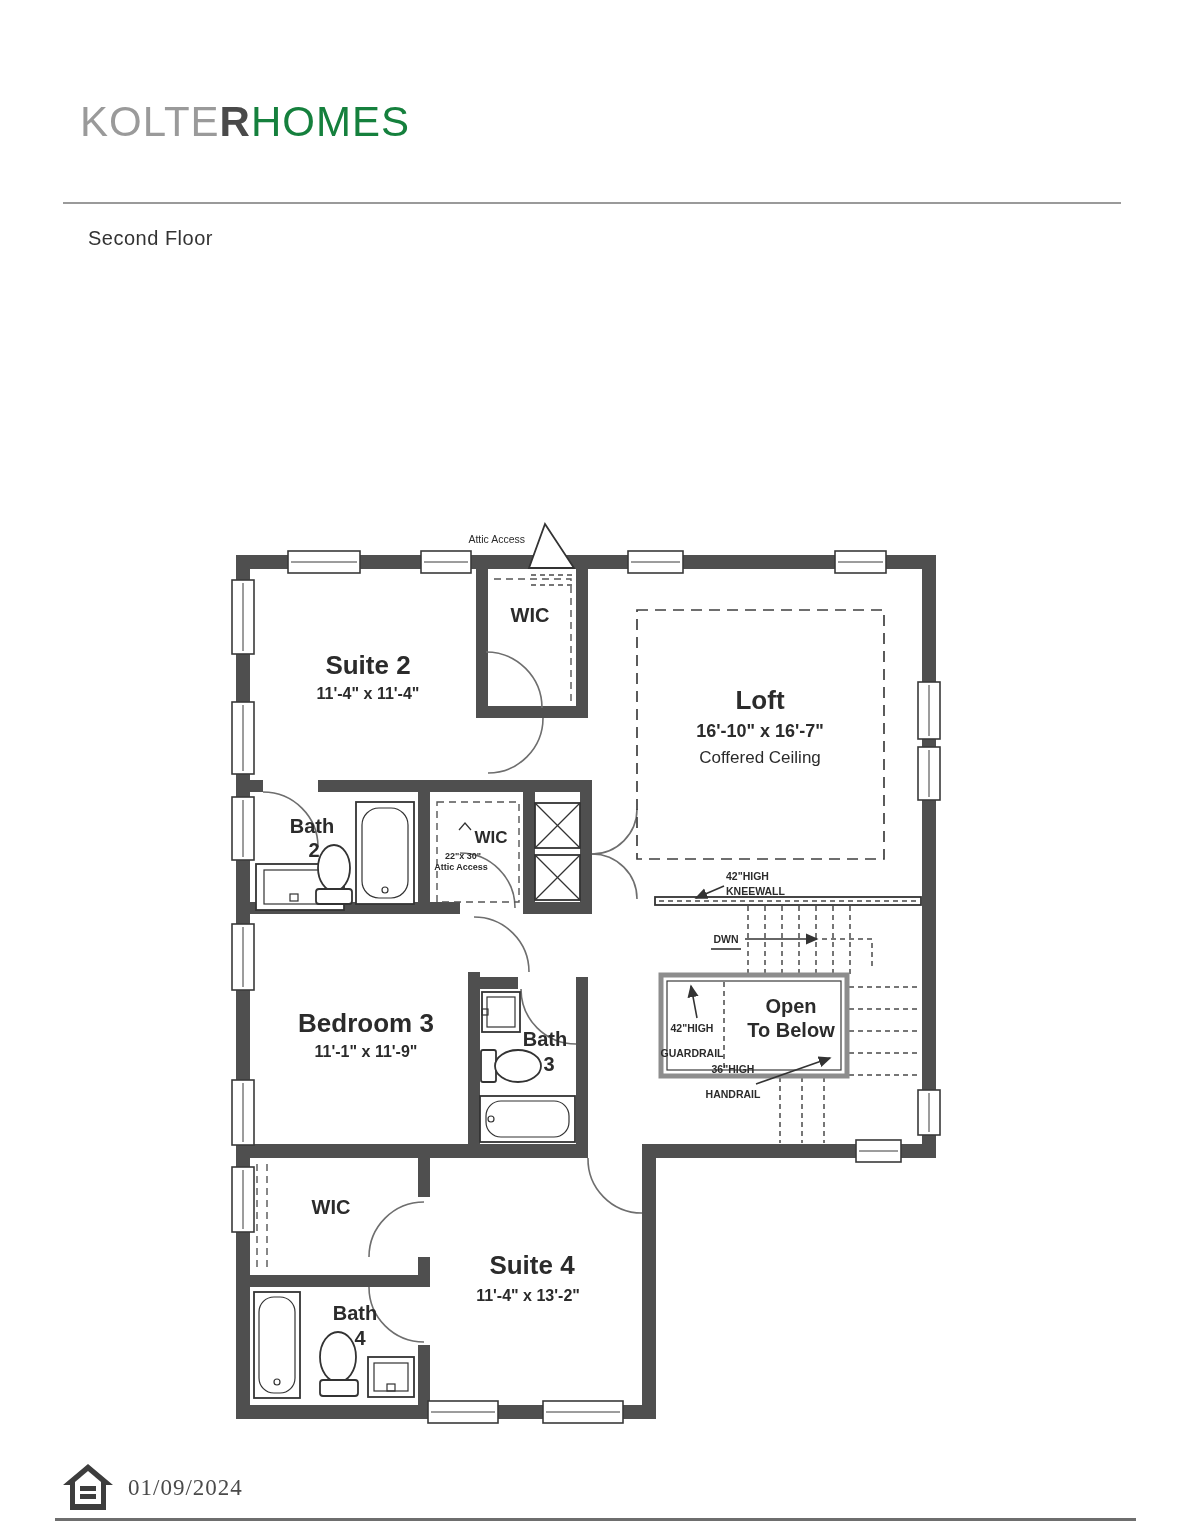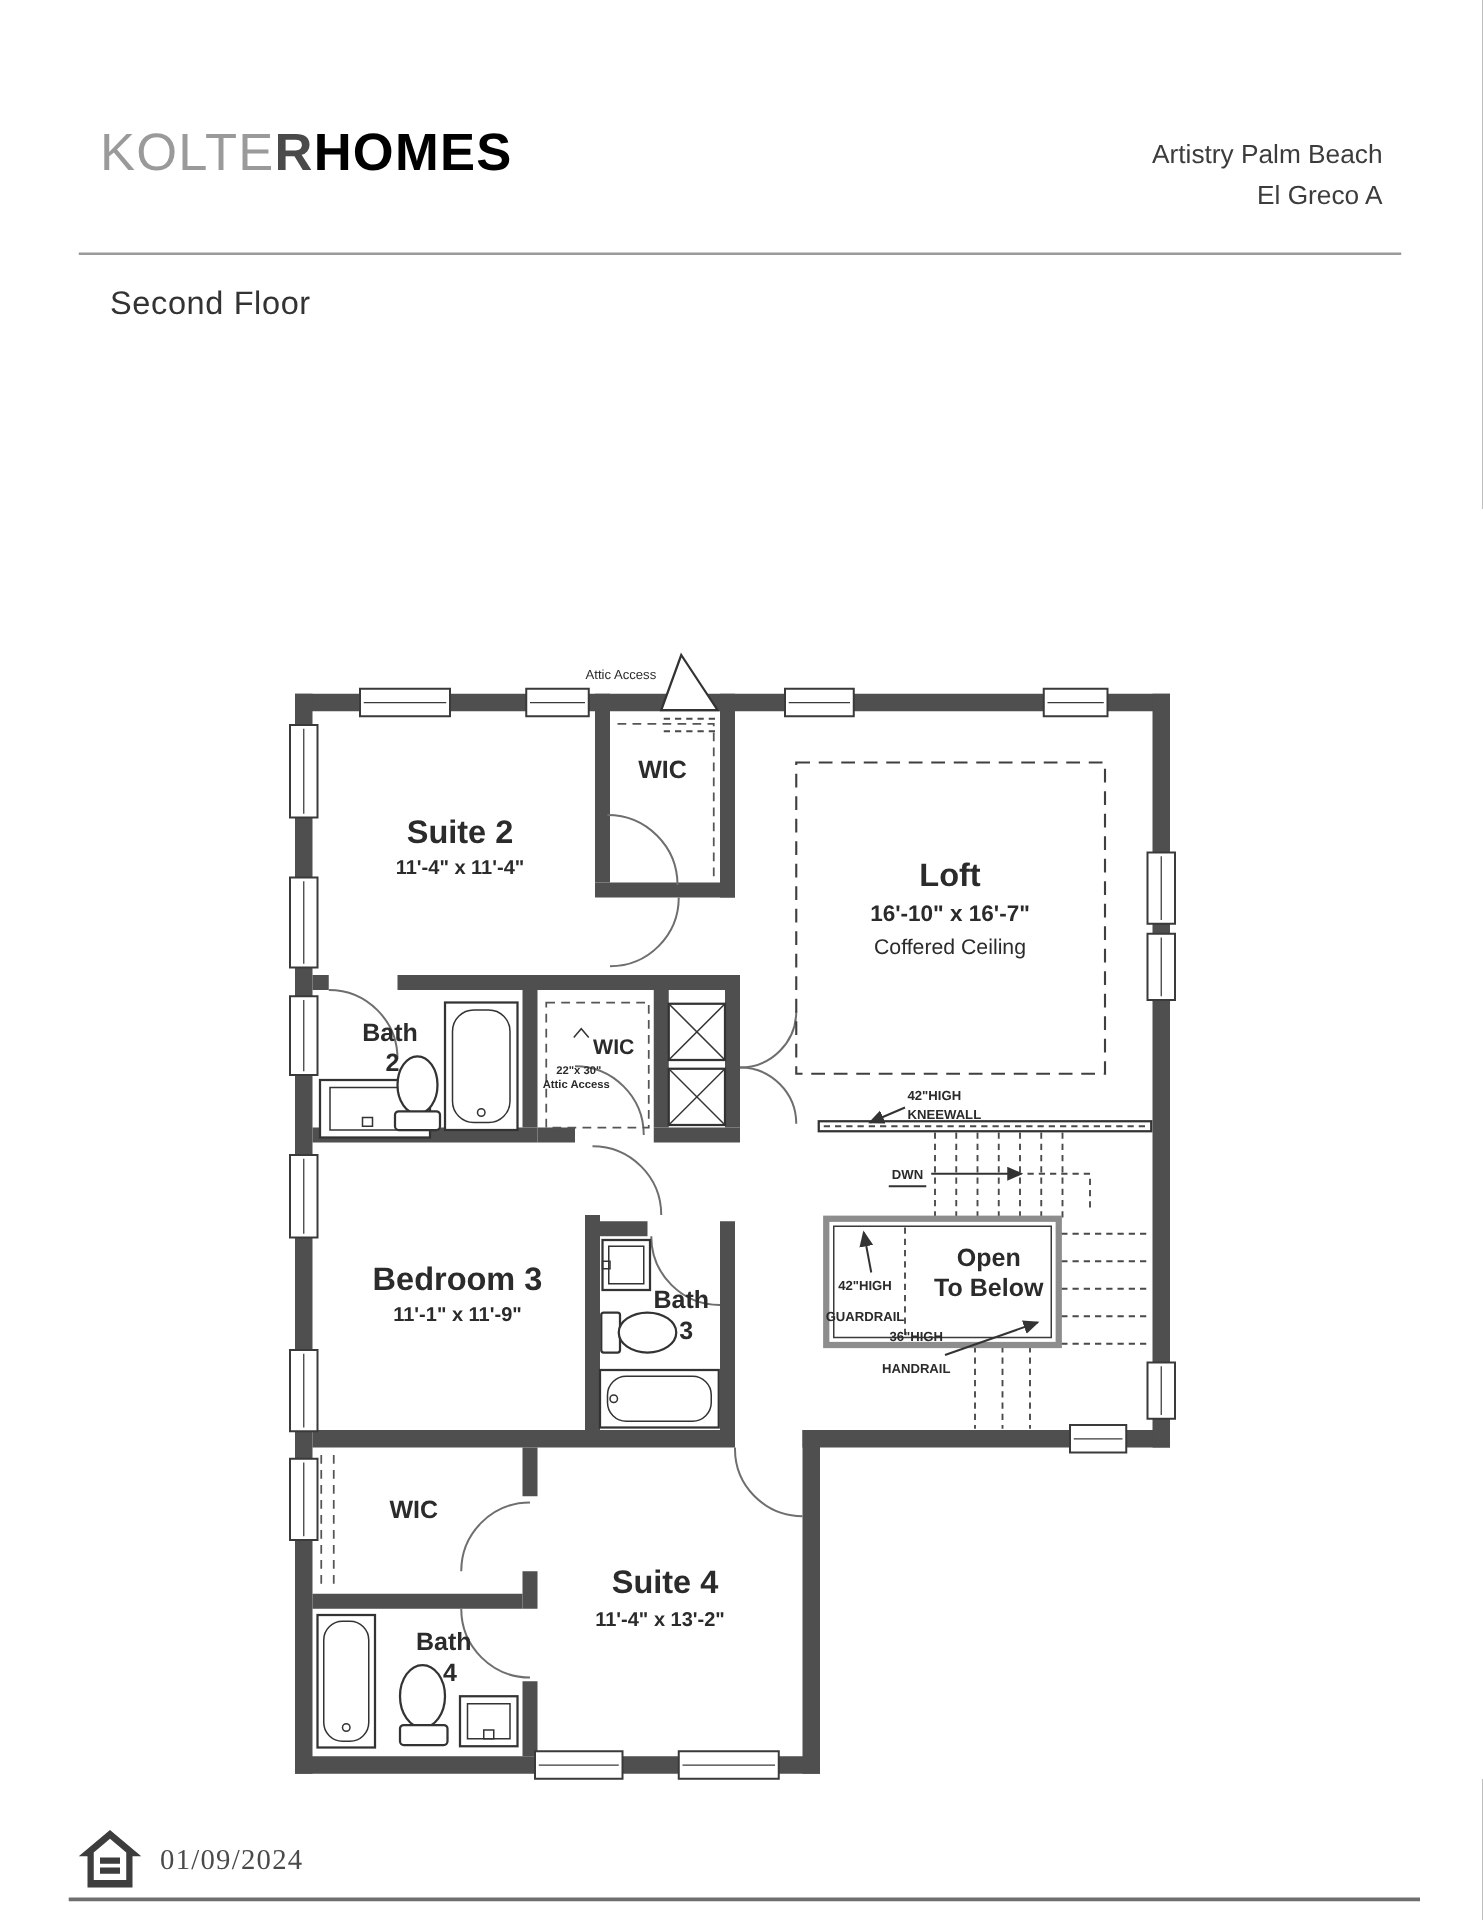--- a/index.html
+++ b/index.html
@@ -3,24 +3,24 @@
 <meta charset="utf-8">
 <style>
   html,body{margin:0;padding:0;background:#8a8a8a;}
   .page{position:relative;width:1186px;height:1536px;background:#ffffff;
         font-family:"Liberation Sans",sans-serif;overflow:hidden;margin:0 auto;}
 
   
   .logo{position:absolute;left:80px;top:101px;font-size:42px;line-height:42px;letter-spacing:1px;white-space:nowrap;}
   .lg-k{color:#9a9a9a;font-weight:normal;}
   .lg-r{color:#4a4a4a;font-weight:bold;}
-  .lg-h{color:#000000;font-weight:bold;}
+  .lg-h{color:#15803d;font-weight:normal;}
   .head-right{position:absolute;right:80px;top:107px;text-align:right;font-size:21px;color:#3c3c3c;line-height:33px;}
   .rule{position:absolute;left:63px;top:202px;width:1058px;height:2px;background:#9a9a9a;}
-  .floor-title{position:absolute;left:88px;top:227px;margin:0;font-size:26px;font-weight:normal;color:#333;letter-spacing:.5px;}
+  .floor-title{position:absolute;left:88px;top:227px;margin:0;font-size:20px;font-weight:normal;color:#333;letter-spacing:.5px;}
 
   
   .plan{position:absolute;left:228px;top:512px;}
   .plan .wall{fill:#4f4f4f;}
   .plan .win{fill:#ffffff;stroke:#3a3a3a;stroke-width:1.6;}
   .plan .winline{stroke:#3a3a3a;stroke-width:1;}
   .plan .door{fill:none;stroke:#6e6e6e;stroke-width:1.6;}
   .plan .fix{fill:#ffffff;stroke:#333;stroke-width:1.8;}
   .plan .fixthin{fill:none;stroke:#333;stroke-width:1.2;}
   .plan .tread{fill:none;stroke:#4a4a4a;stroke-width:1.5;stroke-dasharray:5 4;}
@@ -44,24 +44,20 @@
   .date{position:absolute;left:128px;top:1475px;font-size:23px;color:#4a4a4a;letter-spacing:1px;font-family:Liberation Serif, serif;}
   .bottom-line{position:absolute;left:55px;top:1518px;width:1081px;height:3px;background:#6e6e6e;}
 </style>
 </head>
 <body>
 
 <div class="page">
 
   <div class="logo">
     <span class="lg-k">KOLTE</span><span class="lg-r">R</span><span class="lg-h">HOMES</span>
-  </div>
-  <div class="head-right">
-    <div>Artistry Palm Beach</div>
-    <div>El Greco A</div>
   </div>
   <div class="rule"></div>
   <h1 class="floor-title">Second Floor</h1>
 
   <svg class="plan" width="720" height="940" viewBox="0 0 720 940">
     <defs>
       <marker id="ah" markerWidth="9" markerHeight="8" refX="7" refY="3.5" orient="auto">
         <path d="M0,0 L8,3.5 L0,7 Z" fill="#333"></path>
       </marker>
     </defs>

